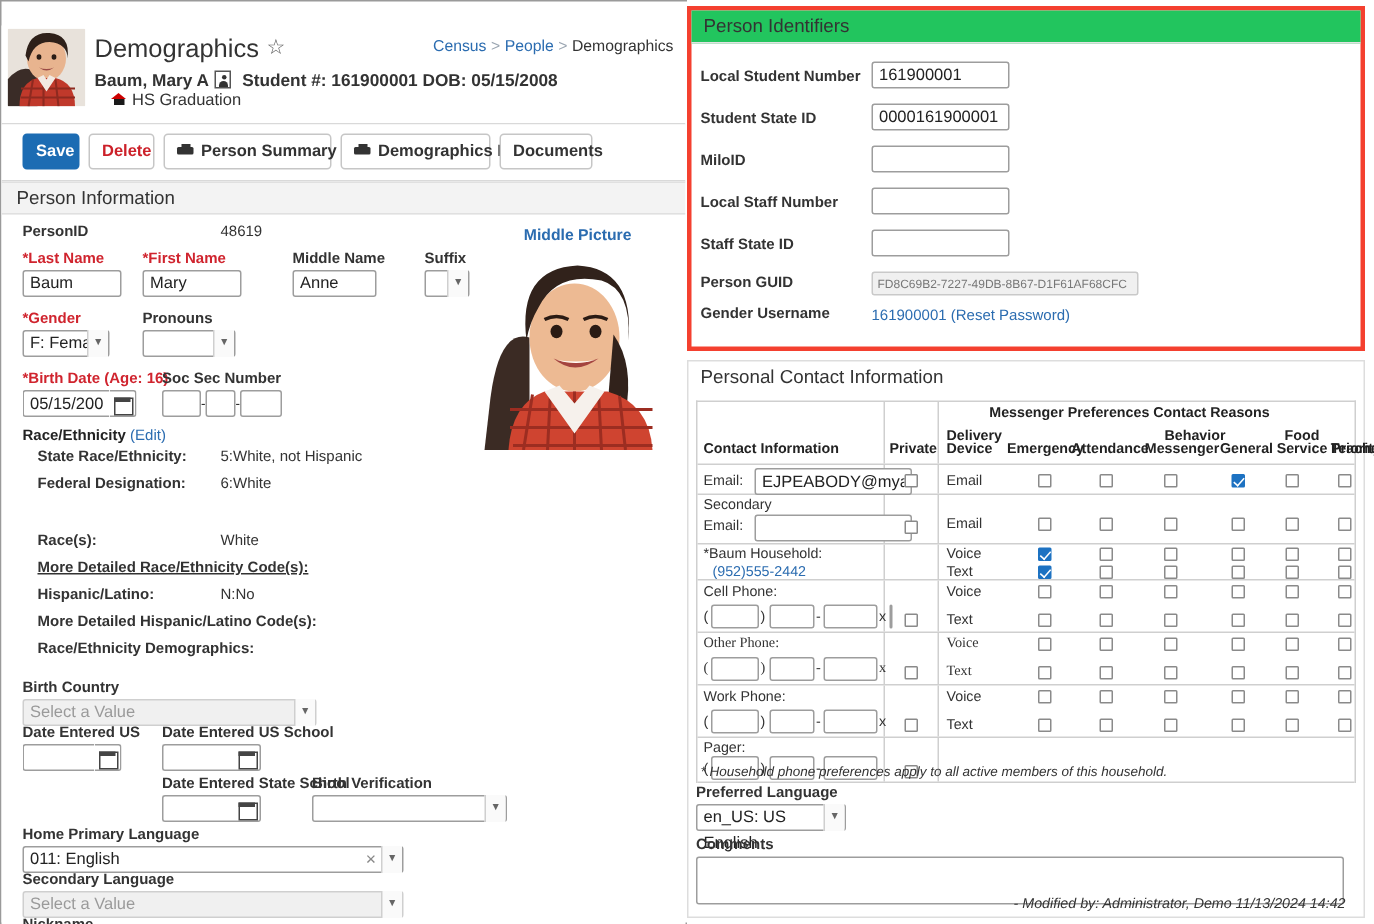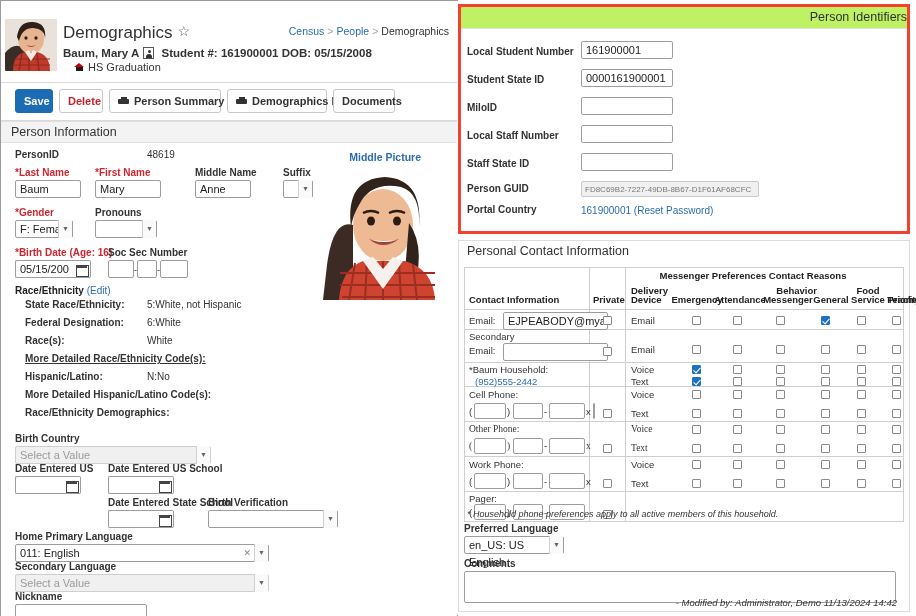--- a/index.html
+++ b/index.html
@@ -104,21 +104,21 @@
   .modified {
     text-align:right; font-size:9.5px; font-style:italic; color:#333; padding-right:6px; margin-top:4px;
   }
 
   
   .right-col { position:absolute; left:458px; top:0px; width:458px; height:616px; background:#fff;}
   .pi-box {
     position:absolute; left:0px; top:4px; width:452px; height:230px;
     border:3px solid #f4402f; background:#fff;
   }
-  .pi-title { background:#bef264; height:22px; line-height:21px; padding-left:8px; font-size:12.5px; color:#333; border-bottom:1px solid #e2e2e2;text-align:right;}
+  .pi-title { background:#22c55e; height:22px; line-height:21px; padding-left:8px; font-size:12.5px; color:#333; border-bottom:1px solid #e2e2e2;}
   .pi-row { position:relative; height:28px; }
   .pi-row .pl { position:absolute; left:6px; top:7px; font-size:10px; font-weight:bold; color:#333;}
   .pi-row input.txt { position:absolute; left:120px; top:2px; width:92px;}
   .pi-row .guid {
     position:absolute; left:120px; top:2px; width:178px; height:16px; border:1px solid #c9c9c9;
     background:#f0f0f0; color:#777; font-size:8px; line-height:15px; padding-left:3px; border-radius:2px;
     overflow:hidden; white-space:nowrap;
   }
   .pi-row .portal { position:absolute; left:120px; top:4px; font-size:10px; color:#2b6cb0; cursor:pointer;}
 
@@ -280,21 +280,21 @@
     </div>
 
     <div style="font-size:10px;font-weight:bold;margin-bottom:3px;">
       <span>Race/Ethnicity</span>
       <span class="edit-link">(Edit)</span>
     </div>
 
     <div>
       <div class="ro-line" style="position:relative;padding-left:10px;font-weight:normal;"><span style="font-weight:bold;">State Race/Ethnicity:</span><span class="val">5:White, not Hispanic</span></div>
       <div class="ro-line" style="position:relative;padding-left:10px;"><span style="font-weight:bold;">Federal Designation:</span><span class="val">6:White</span></div>
-      <div class="ro-line" style="position:relative;padding-left:10px;"><span style="font-weight:bold;">Race(s):</span><span class="val">White</span></div>
+      <div class="ro-line" style="position:relative;padding-left:10px;margin-top:20px;"><span style="font-weight:bold;">Race(s):</span><span class="val">White</span></div>
       <div class="ro-line" style="position:relative;padding-left:10px;text-decoration:underline;"><span style="font-weight:bold;">More Detailed Race/Ethnicity Code(s):</span><span class="val"></span></div>
       <div class="ro-line" style="position:relative;padding-left:10px;"><span style="font-weight:bold;">Hispanic/Latino:</span><span class="val">N:No</span></div>
       <div class="ro-line" style="position:relative;padding-left:10px;"><span style="font-weight:bold;">More Detailed Hispanic/Latino Code(s):</span><span class="val"></span></div>
       <div class="ro-line" style="position:relative;padding-left:10px;"><span style="font-weight:bold;">Race/Ethnicity Demographics:</span><span class="val"></span></div>
     </div>
 
     <div style="height:8px;"></div>
 
     <div class="row" style="height:30px;">
       <span class="lbl">Birth Country</span>
@@ -369,21 +369,21 @@
       </div>
       <div class="pi-row">
         <span class="pl">Staff State ID</span>
         <input class="txt" value="" style="">
       </div>
       <div class="pi-row" style="height:22px;">
         <span class="pl" style="top:4px;">Person GUID</span>
         <div class="guid">FD8C69B2-7227-49DB-8B67-D1F61AF68CFC</div>
       </div>
       <div class="pi-row" style="height:20px;">
-        <span class="pl" style="top:3px;">Portal Country</span>
+        <span class="pl" style="top:3px;">Gender Username</span>
         <div class="portal"><span>161900001</span> <span>(Reset Password)</span></div>
       </div>
     </div>
   </div>
 
   <div class="pc-box">
     <div class="pc-title">Personal Contact Information</div>
 
     <div class="ctbl">
 

